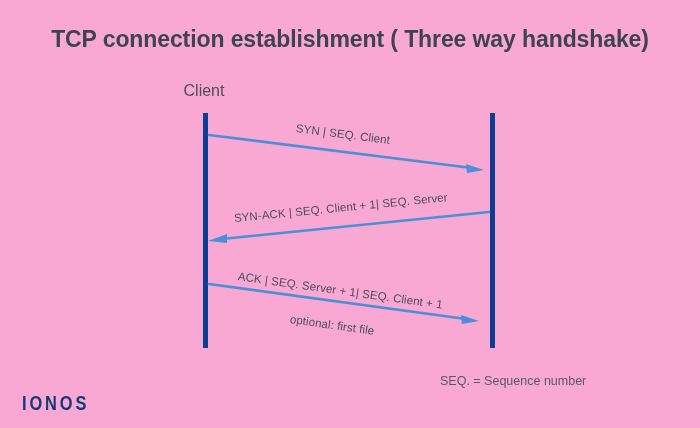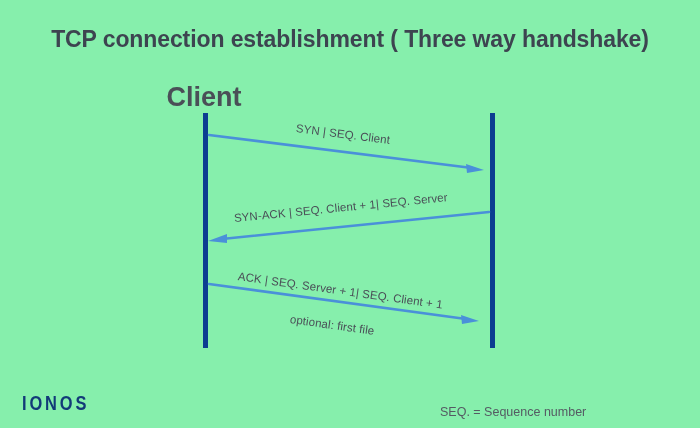--- a/index.html
+++ b/index.html
@@ -10,42 +10,42 @@
     width: 700px;
     height: 428px;
     background: #f7f7f7;
     font-family: "Liberation Sans", sans-serif;
     overflow: hidden;
   }
   #canvas {
     position: relative;
     width: 700px;
     height: 428px;
-    background: #86efac;
+    background: #f9a8d4;
   }
 
   
   .title {
     position: absolute;
     left: 0;
     top: 26px;
     width: 700px;
     text-align: center;
     font-size: 23px;
     font-weight: bold;
     color: #3d4450;
     letter-spacing: -0.1px;
     white-space: nowrap;
   }
 
   
   .actor-label {
     position: absolute;
-    font-size: 27px;
-    font-weight: 700;
+    font-size: 16px;
+    font-weight: 400;
     color: #4a4f57;
     white-space: nowrap;
     text-align: center;
   }
   .actor-client { left: 154px; top: 82px; width: 100px; }
   .actor-server { left: 442px; top: 82px; width: 100px; }
 
   
   .lifeline {
     position: absolute;
@@ -109,21 +109,21 @@
     font-weight: bold;
     color: #123a78;
     letter-spacing: 3.5px;
     font-family: "Liberation Sans Narrow", "Liberation Sans", sans-serif;
     transform: scaleX(0.82);
     transform-origin: left center;
   }
   .legend {
     position: absolute;
     left: 440px;
-    top: 405px;
+    top: 374px;
     font-size: 12.5px;
     color: #555b63;
     white-space: nowrap;
   }
 </style>
 </head>
 <body>
 
 <div id="canvas">
 

